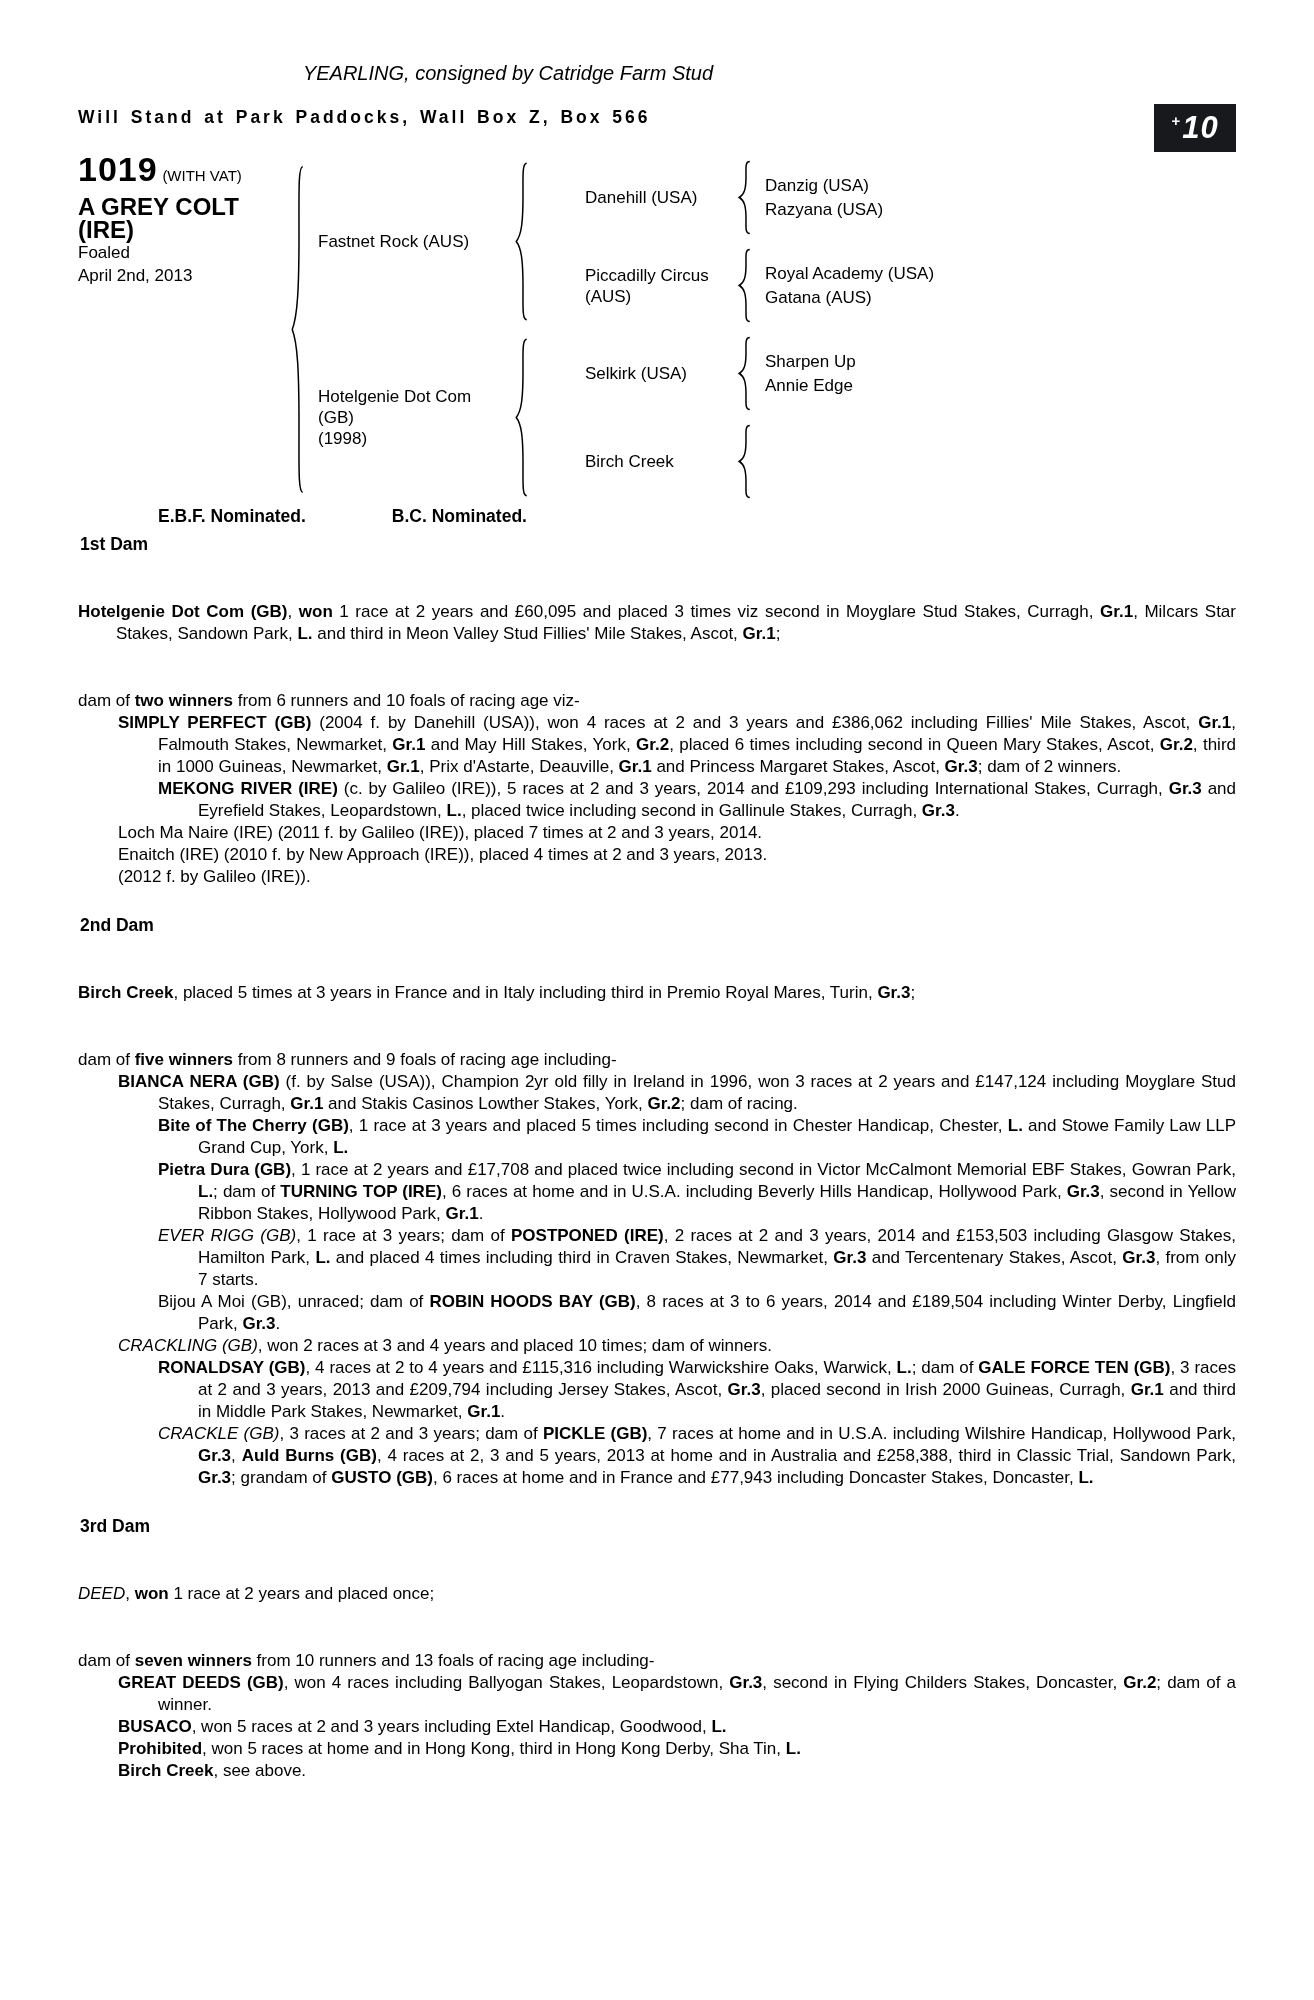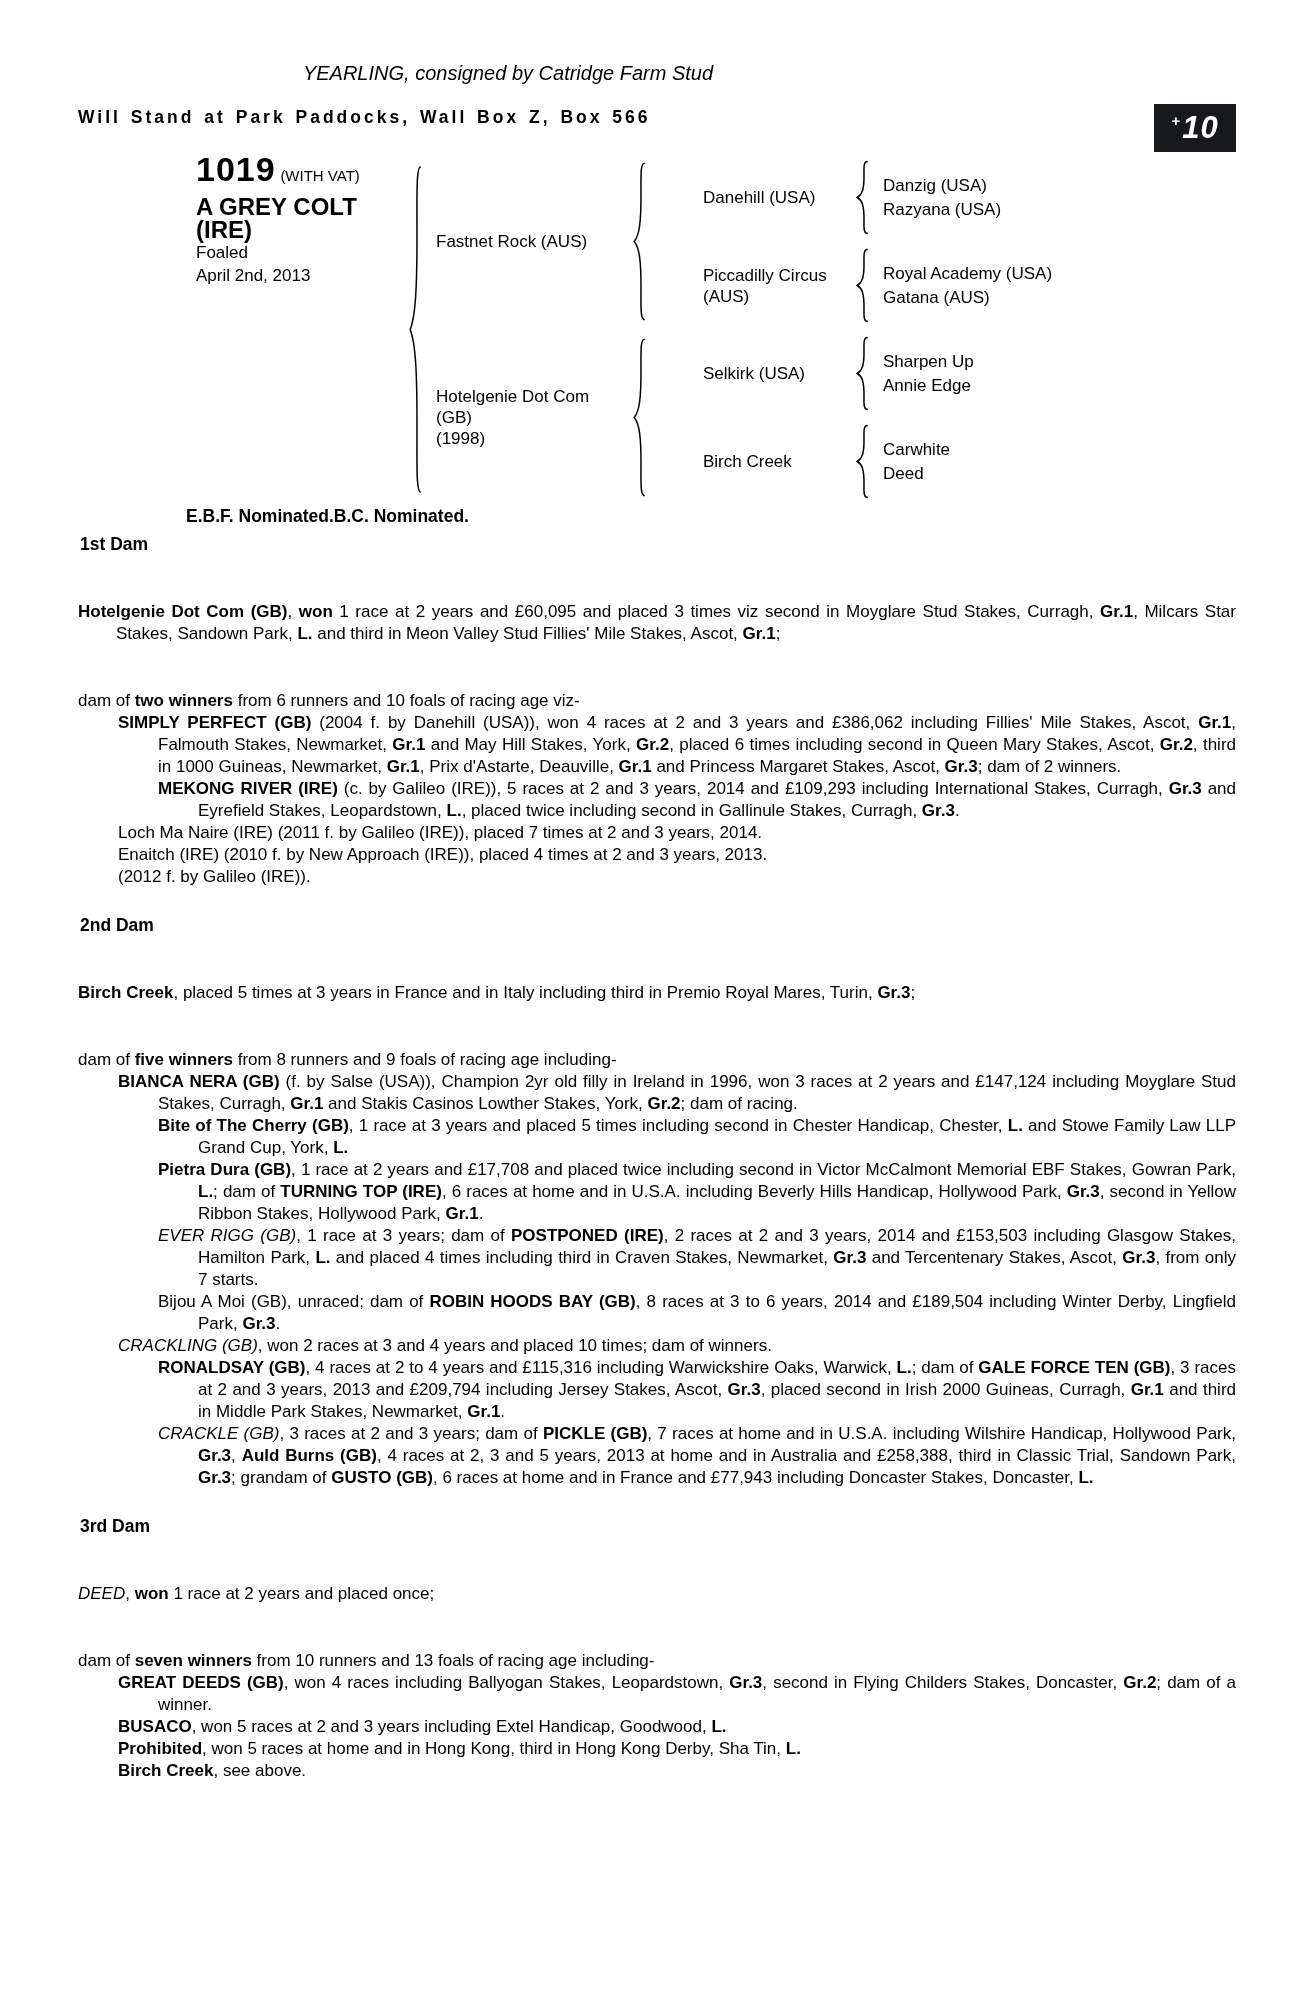--- a/index.html
+++ b/index.html
@@ -44,44 +44,45 @@
     background: #17191d;
     color: #fff;
     display: flex;
     align-items: center;
     justify-content: center;
   }
   .logo-plus { font-size: 15px; font-weight: 700; margin: -14px 2px 0 0; }
   .logo-num  { font-size: 31px; font-weight: 700; font-style: italic; letter-spacing: 1px; }
 
   
-  .ped { display: flex; margin: 0 0 4px 0; justify-content: center; }
+  .ped { display: flex; margin: 0 0 4px 0; }
   .lot-block { width: 212px; flex: none; }
   .lot-line { margin-bottom: 8px; white-space: nowrap; }
   .lot-number { font-size: 34px; font-weight: 700; letter-spacing: 1px; }
   .vat { font-size: 15px; }
   .colt-line { font-weight: 700; font-size: 24px; line-height: 23px; }
   .foaled { font-size: 17px; line-height: 23px; }
 
   .gen1-col, .gen2-col, .gen3-col { display: flex; flex-direction: column; justify-content: center; }
   .fam { display: flex; align-items: center; }
   .fam + .fam { margin-top: 9px; }
   .name { font-size: 17px; line-height: 21px; }
   .g1 { width: 196px; flex: none; }
   .g2 { width: 152px; flex: none; margin-left: 43px; }
   .gen3-col .name { width: 235px; padding: 1.5px 0; }
 
   .brace { width: 18px; flex: none; align-self: stretch; margin: 2px 10px 2px 0; }
   .brace svg { display: block; width: 15px; height: 100%; }
 
   .nominated {
     display: flex;
+    gap: 86px;
     font-weight: 700;
     font-size: 17.5px;
-    margin: 2px 0 6px 108px;
+    margin: 2px 0 6px 80px;
   }
 
   
   .dam-heading { font-size: 17.5px; font-weight: 700; margin: 6px 0 0 2px; line-height: 23px; }
   section + section .dam-heading { margin-top: 26px; }
   .para { margin: 0; text-align: justify; }
   .ind0 { padding-left: 38px;  text-indent: -38px; margin-top: 45px; }
   .ind1 { padding-left: 80px;  text-indent: -40px; }
   .ind2 { padding-left: 120px; text-indent: -40px; }
 </style>
@@ -178,24 +179,20 @@
               <div class="name">Sharpen Up</div>
               <div class="name">Annie Edge</div>
             </div>
           </div>
           <div class="fam">
             <div class="name g2">Birch Creek</div>
             <div class="brace">
               <svg viewBox="0 0 20 100" preserveAspectRatio="none">
                   <path d="M17 2 C11 2 12 9 12 22 C12 38 10 46 3 50 C10 54 12 62 12 78 C12 91 11 98 17 98" fill="none" stroke="#000" stroke-width="1.5" vector-effect="non-scaling-stroke"></path>
                 </svg>
-            </div>
-            <div class="gen3-col">
-              <div class="name">Carwhite</div>
-              <div class="name">Deed</div>
             </div>
           </div>
         </div>
       </div>
 
     </div>
   </div>
 
   <div class="nominated">
     <span>E.B.F. Nominated.</span>

